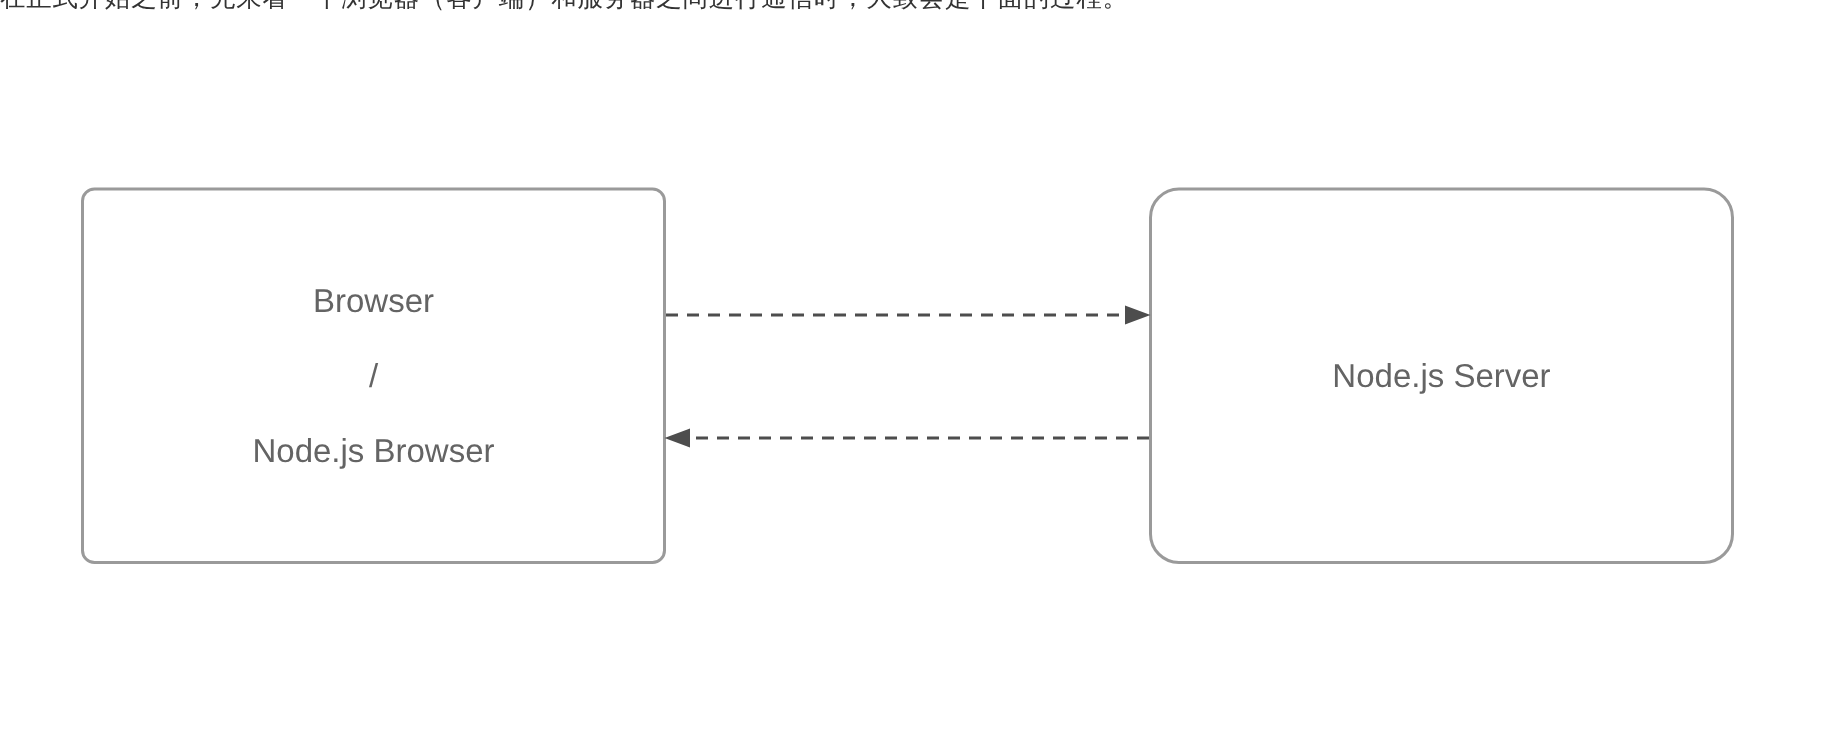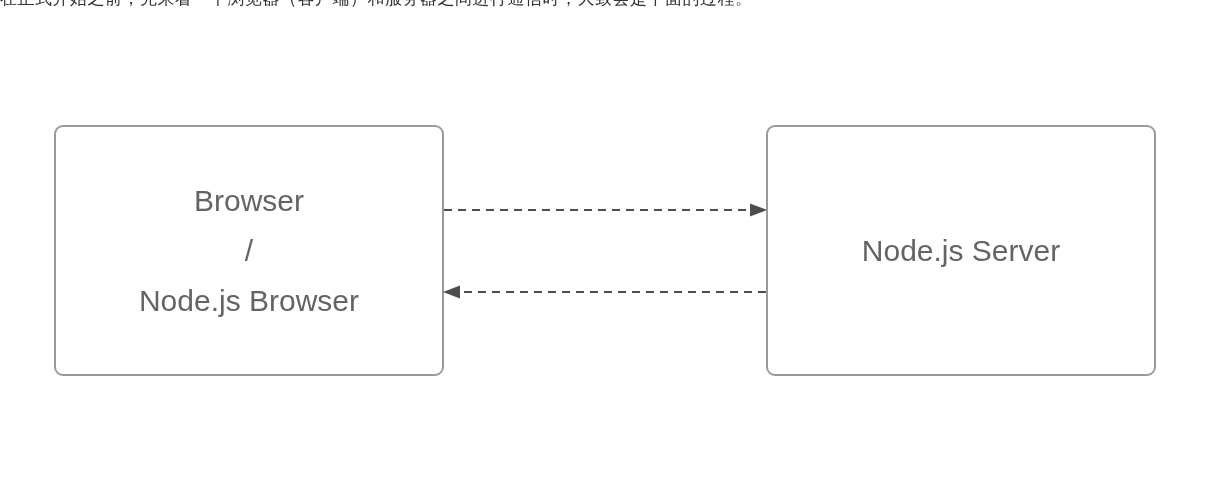--- a/index.html
+++ b/index.html
@@ -33,26 +33,26 @@
     height: 251px;
     box-sizing: border-box;
     border: 2px solid #9a9a9a;
     border-radius: 9px;
     background: #ffffff;
     display: flex;
     flex-direction: column;
     align-items: center;
     justify-content: center;
     color: #646464;
-    font-size: 30px;
+    font-size: 22px;
     line-height: 50px;
     text-align: center;
   }
   .box-left  { left: 54px; }
-  .box-right { left: 766px; }
+  .box-right { left: 766px; border-radius: 20px; }
   .arrows {
     position: absolute;
     left: 0;
     top: 0;
     width: 1229px;
     height: 492px;
     pointer-events: none;
   }
   .arrow-line {
     stroke: #4d4d4d;

